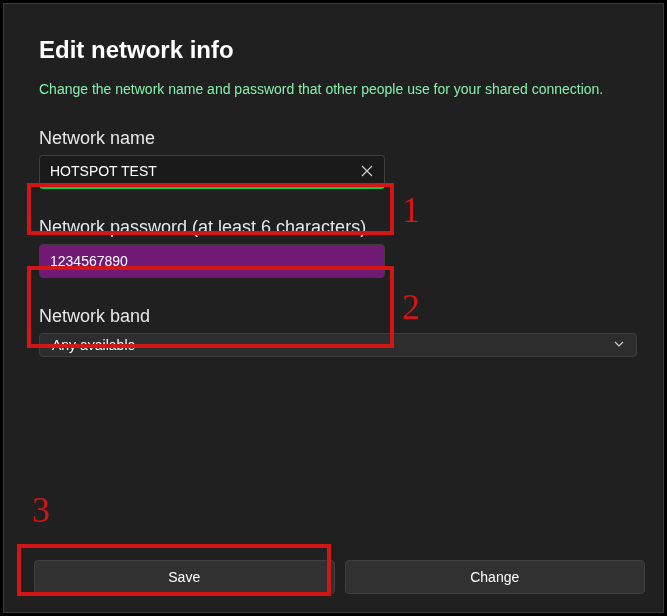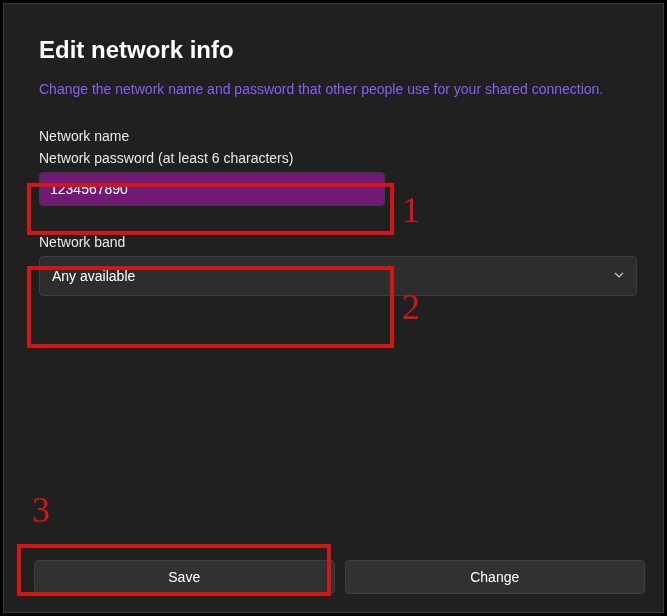--- a/index.html
+++ b/index.html
@@ -26,26 +26,26 @@
     .content {
       padding: 32px 35px 12px 35px;
     }
     .title {
       font-size: 24px;
       font-weight: 600;
       margin-bottom: 16px;
     }
     .subtitle {
       font-size: 14px;
-      color: #8b5cf6;
+      color: #86efac;
       line-height: 1.4;
       margin-bottom: 28px;
     }
     .label {
-      font-size: 14px;
+      font-size: 18px;
       color: #e8e8e8;
       margin-bottom: 6px;
     }
     .field-wrap {
       position: relative;
       margin-bottom: 28px;
     }
     .text-input {
       width: 346px;
       height: 34px;
@@ -77,21 +77,21 @@
       color: #ccc;
       font-size: 13px;
     }
     .select-wrap {
       position: relative;
       width: 598px;
       margin-bottom: 20px;
     }
     .select-box {
       width: 100%;
-      height: 40px;
+      height: 24px;
       background: #2d2d2d;
       border: 1px solid #3d3d3d;
       border-radius: 4px;
       color: #fff;
       font-size: 14px;
       padding: 0 36px 0 12px;
       display: flex;
       align-items: center;
       cursor: pointer;
     }
@@ -146,20 +146,32 @@
   </style>
 </head>
 <body>
 
 <div class="window">
   <div class="content">
     <h1 class="title">Edit network info</h1>
     <p class="subtitle">Change the network name and password that other people use for your shared connection.</p>
 
     <div class="label">Network name</div>
+    <div class="field-wrap">
+      <div class="n-input-wrap">
+        <input type="text" class="text-input focused" value="HOTSPOT TEST" style="">
+        <button class="clear-btn">
+          <span>
+            <svg viewBox="0 0 12 12" width="12" height="12">
+                <path d="M1 1 L11 11 M11 1 L1 11" stroke="#ccc" stroke-width="1.2" fill="none"></path>
+              </svg>
+          </span>
+        </button>
+      </div>
+    </div>
 
     <div class="label">Network password (at least 6 characters)</div>
     <div class="field-wrap">
       <div class="n-input-wrap">
         <input type="text" class="text-input" value="1234567890" style="">
       </div>
     </div>
 
     <div class="label">Network band</div>
     <div class="select-wrap">

